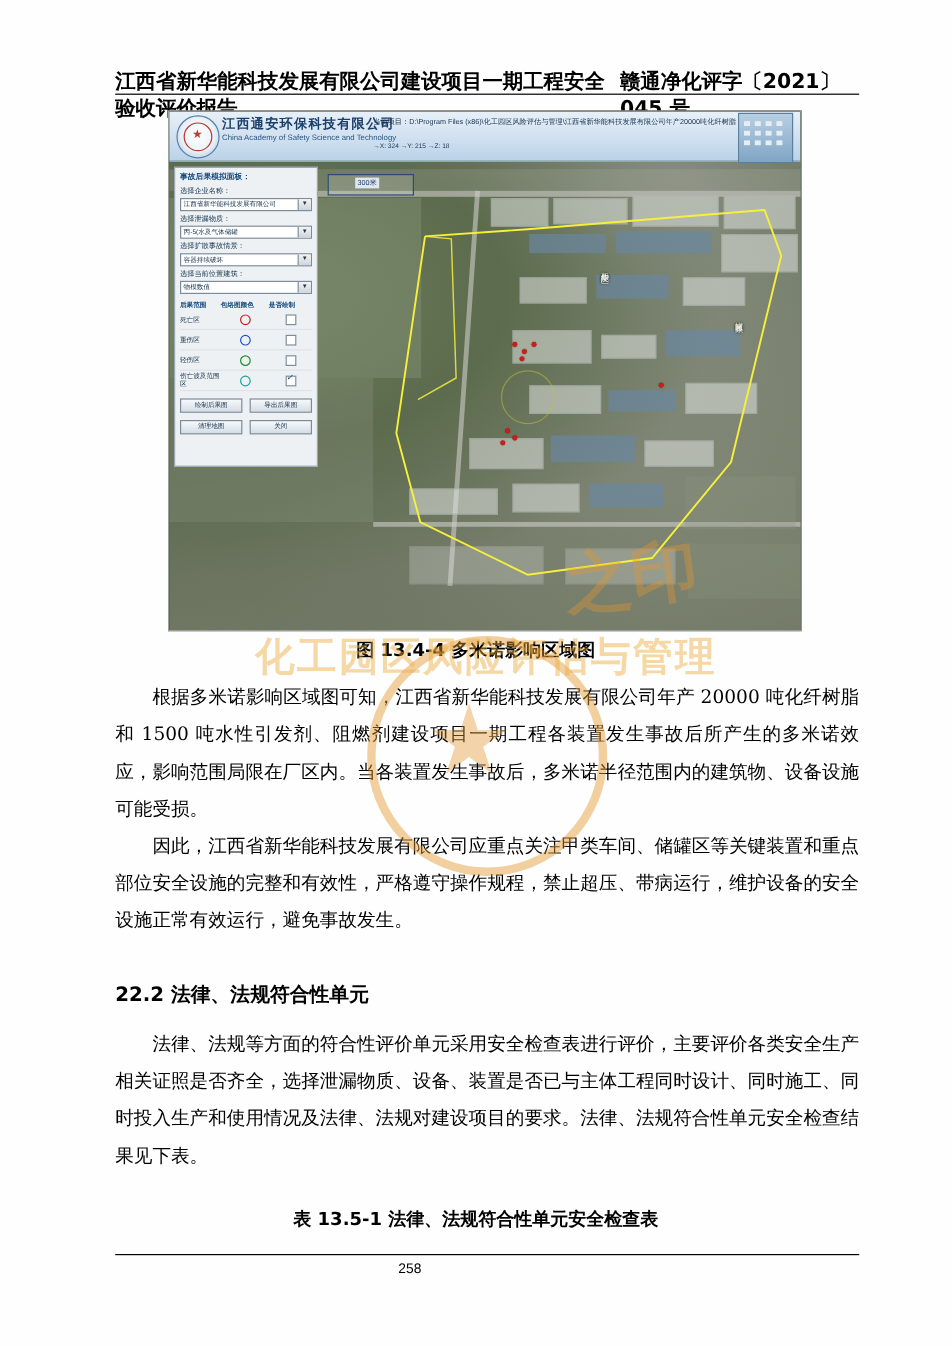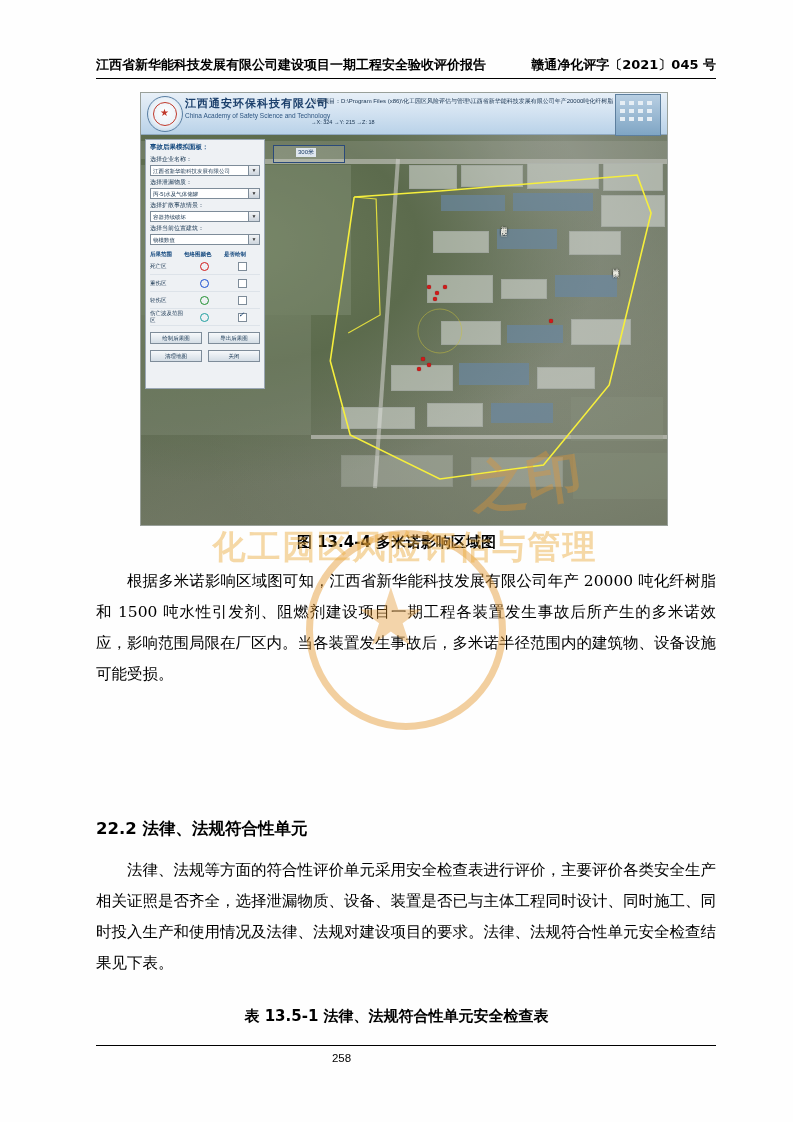--- a/index.html
+++ b/index.html
@@ -25,21 +25,21 @@
 
   
   .header {
     position: absolute;
     left: 96px;
     top: 56px;
     width: 620px;
     display: flex;
     justify-content: space-between;
     align-items: baseline;
-    font-size: 13px;
+    font-size: 17px;
     font-weight: bold;
     font-family: "DejaVu Sans", "Liberation Sans", sans-serif;
     letter-spacing: 0px;
   }
   .header-rule {
     position: absolute;
     left: 96px;
     top: 78px;
     width: 620px;
     height: 1px;
@@ -617,20 +617,21 @@
 
     <div class="scale-box">
       <div class="sb-label">300米</div>
     </div>
   </div>
 
   <div class="fig-caption">图 13.4-4   多米诺影响区域图</div>
 
   <div class="body-text">
     <p>根据多米诺影响区域图可知，江西省新华能科技发展有限公司年产 20000 吨化纤树脂和 1500 吨水性引发剂、阻燃剂建设项目一期工程各装置发生事故后所产生的多米诺效应，影响范围局限在厂区内。当各装置发生事故后，多米诺半径范围内的建筑物、设备设施可能受损。</p>
+    <p>因此，江西省新华能科技发展有限公司应重点关注甲类车间、储罐区等关键装置和重点部位安全设施的完整和有效性，严格遵守操作规程，禁止超压、带病运行，维护设备的安全设施正常有效运行，避免事故发生。</p>
   </div>
 
   <div class="sec-head">22.2 法律、法规符合性单元</div>
 
   <div class="body-text2">
     <p>法律、法规等方面的符合性评价单元采用安全检查表进行评价，主要评价各类安全生产相关证照是否齐全，选择泄漏物质、设备、装置是否已与主体工程同时设计、同时施工、同时投入生产和使用情况及法律、法规对建设项目的要求。法律、法规符合性单元安全检查结果见下表。</p>
   </div>
 
   <div class="table-caption">表 13.5-1    法律、法规符合性单元安全检查表</div>
 

